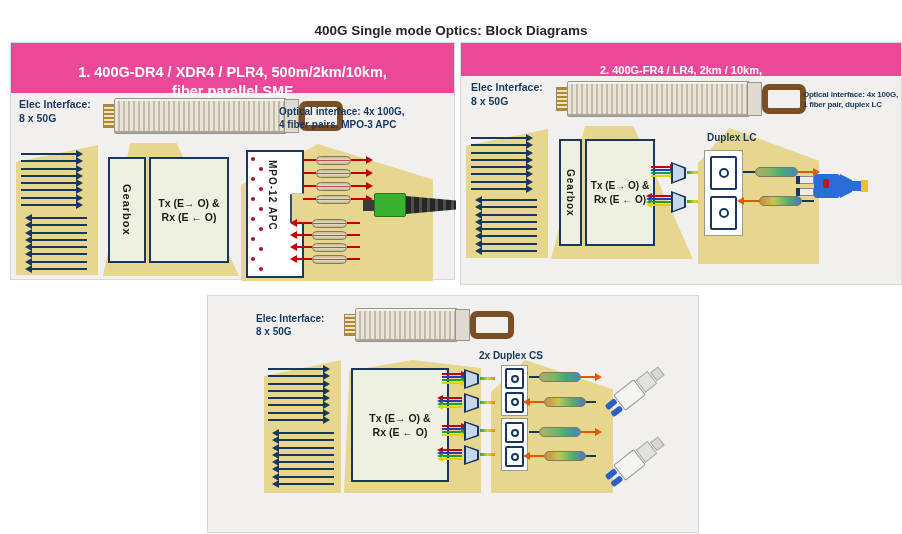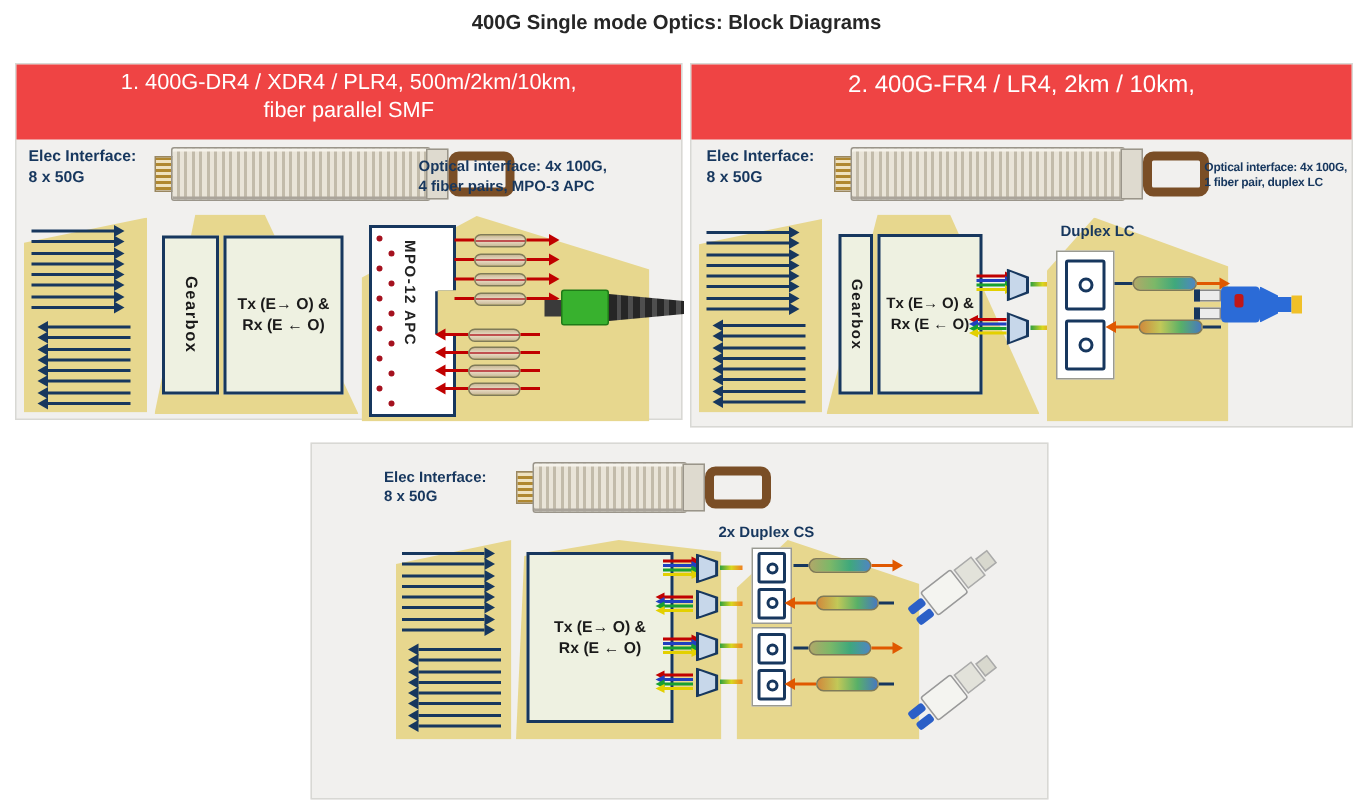--- a/index.html
+++ b/index.html
@@ -1,19 +1,19 @@
 <!DOCTYPE html>
 <html><head>
 <meta charset="utf-8">
 <style>
   html,body{margin:0;padding:0;background:#fff}
   #stage{position:relative;width:902px;height:534px;background:#ffffff;font-family:"Liberation Sans",sans-serif;overflow:hidden}
-  .title{position:absolute;top:7px;left:0;right:0;text-align:center;font-size:13.5px;font-weight:bold;color:#262626}
+  .title{position:absolute;top:23px;left:0;right:0;text-align:center;font-size:13.5px;font-weight:bold;color:#262626}
   .panel{position:absolute;background:#f1f0ee;border:1px solid #d8d8d4;box-sizing:border-box}
-  .phead{background:#ef4444;color:#fff;font-weight:normal;text-align:center;line-height:1.32;padding-top:3px;box-sizing:border-box}
+  .phead{background:#ec4899;color:#fff;font-weight:bold;text-align:center;line-height:1.32;padding-top:20px;box-sizing:border-box}
   .pbody{position:relative}
   .lbl{position:absolute;font-weight:bold;color:#17375e;line-height:1.3;white-space:nowrap}
   .tan{position:absolute;background:#e7d78e}
   
   .arrgrp{position:absolute;display:flex;flex-direction:column;justify-content:space-between;height:53px;width:64px}
   .arr{position:relative;height:2px;background:#17375e;width:55px}
   .arrgrp.right .arr{align-self:flex-start}
   .arrgrp.left .arr{align-self:flex-end}
   .arr.r::after{content:"";position:absolute;right:-7px;top:-3px;border-left:7px solid #17375e;border-top:4px solid transparent;border-bottom:4px solid transparent}
   .arr.l::before{content:"";position:absolute;left:-7px;top:-3px;border-right:7px solid #17375e;border-top:4px solid transparent;border-bottom:4px solid transparent}
@@ -205,21 +205,21 @@
 
       <div class="mpoc" style="left:352px;top:100px">
         <span class="mpoc-tip"></span>
         <span class="mpoc-body"></span>
         <span class="mpoc-boot"></span>
       </div>
     </div>
   </div>
 
   <div class="panel" style="left:460px;top:42px;width:442px;height:243px">
-    <div class="phead" style="height:50px;font-size:16px">
+    <div class="phead" style="height:33px;font-size:11px">
       <div>2. 400G-FR4 / LR4, 2km / 10km,</div>
     </div>
     <div class="pbody" style="height:193px">
       <div class="lbl" style="left:10px;top:5px;font-size:10.5px">
         <div>Elec Interface:</div>
         <div>8 x 50G</div>
       </div>
       <div class="module" style="left:95px;top:5px;width:250px">
         <div class="mod-pins"></div>
         <div class="mod-body"></div>

